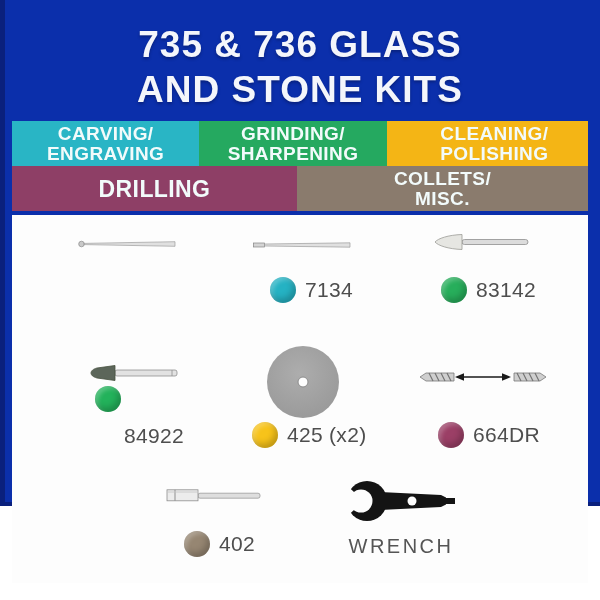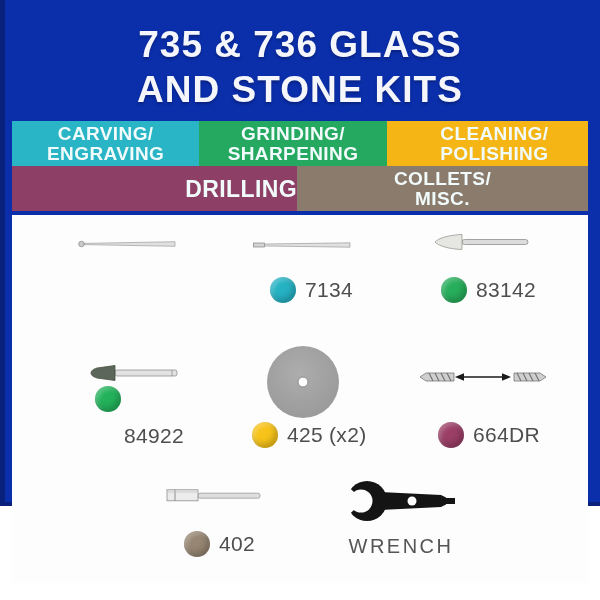--- a/index.html
+++ b/index.html
@@ -9,21 +9,21 @@
   
   .title{position:absolute;top:0;left:0;width:600px;padding-top:22px;text-align:center;}
   .title-line{color:#f4f6fb;font-size:37px;font-weight:bold;line-height:45px;letter-spacing:1px;
               text-shadow:0 2px 3px rgba(5,15,60,.4);}
   
   .bars{position:absolute;left:12px;top:121px;width:576px;}
   .bar-row{display:flex;width:100%;}
   .bar{height:45px;display:flex;flex-direction:column;align-items:center;justify-content:center;
        color:#f2fbfb;font-weight:bold;font-size:19px;line-height:20px;letter-spacing:.4px;}
   .bar.single{font-size:23px;}
-  .bar-drilling{width:285px;flex:none;align-items:flex-end;}
+  .bar-drilling{width:285px;flex:none;}
   .bar-flex{flex:1;}
   
   .panel{position:absolute;left:12px;top:215px;width:576px;height:368px;background:#fdfdfd;}
   .tool{position:absolute;}
   .item-row{position:absolute;display:flex;align-items:center;gap:9px;}
   .dot{width:26px;height:26px;border-radius:50%;flex:none;
        box-shadow:inset -3px -4px 6px rgba(0,0,0,.22),inset 3px 3px 4px rgba(255,255,255,.25);}
   .item-label{font-size:21px;color:#4e4e4e;letter-spacing:.3px;white-space:nowrap;}
   .abs-label{position:absolute;font-size:21px;color:#4e4e4e;letter-spacing:.3px;}
   .wrench-label{position:absolute;font-size:20px;color:#555;letter-spacing:2.5px;text-align:center;}

